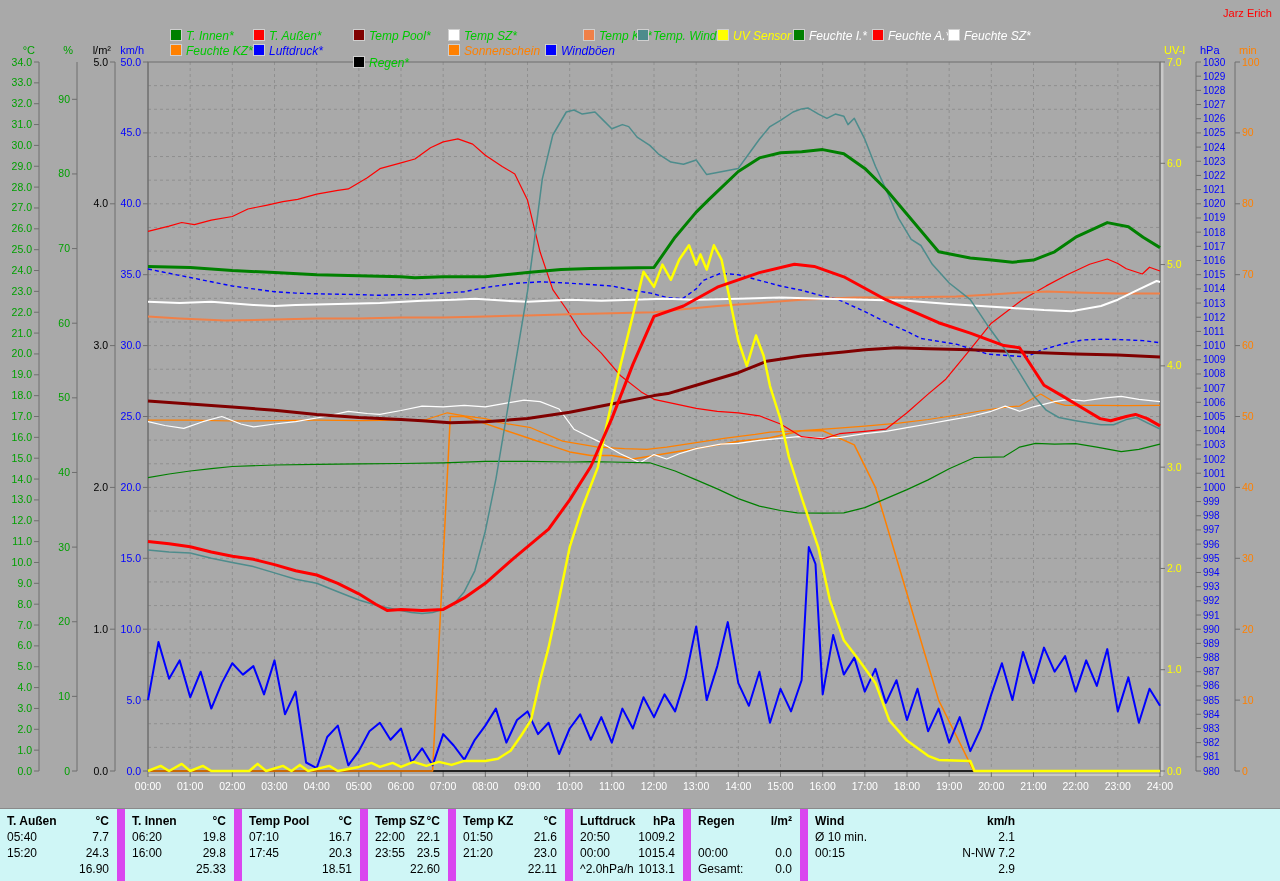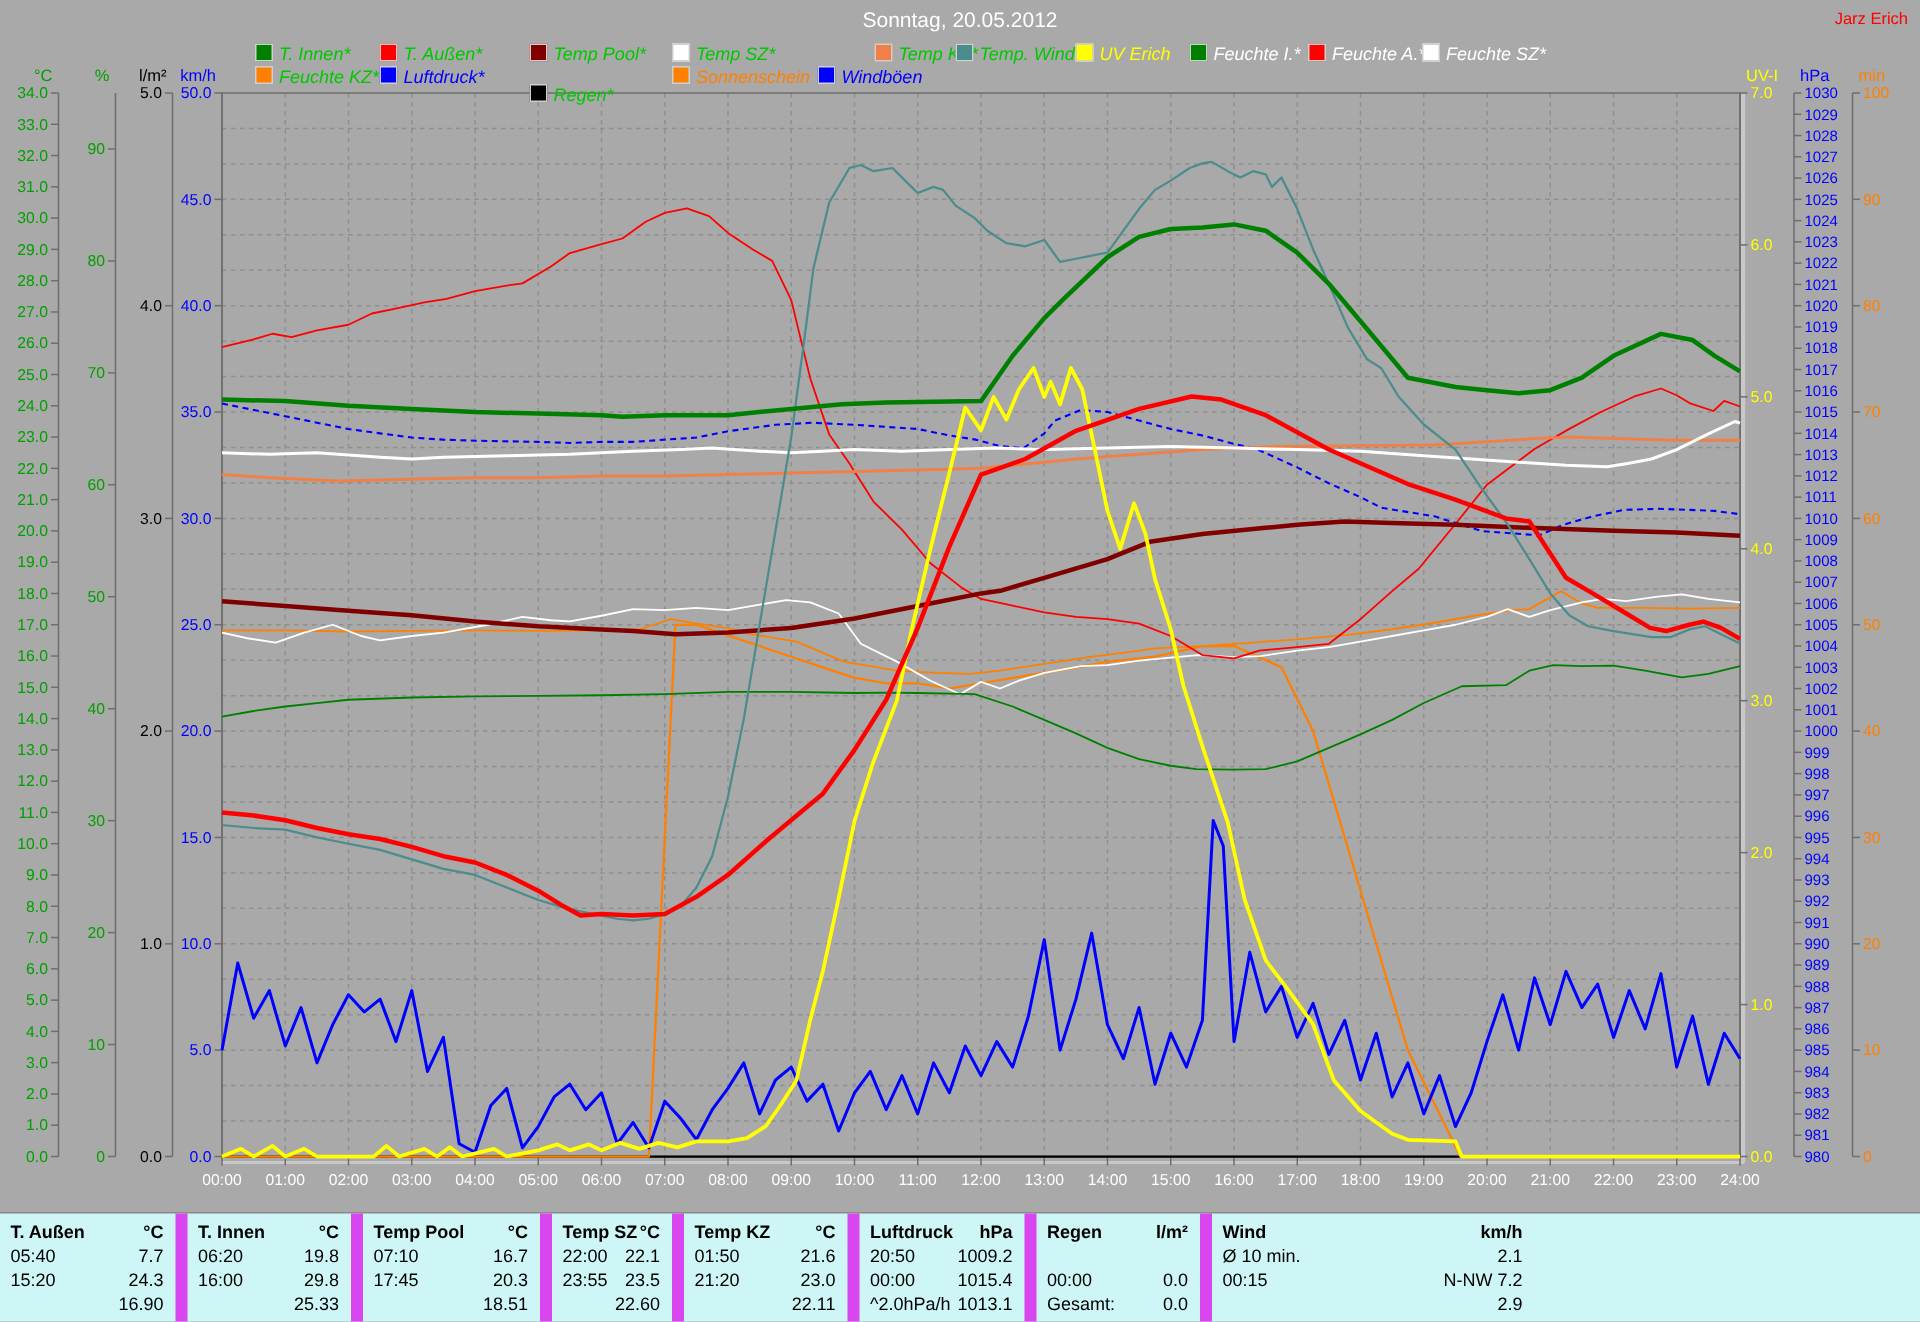--- a/index.html
+++ b/index.html
@@ -418,30 +418,29 @@
       <polyline points="148.0,269.0 169.1,273.3 190.2,277.5 211.3,281.8 232.3,286.0 253.4,288.9 274.5,291.7 295.6,293.1 316.7,293.8 358.8,294.6 379.9,295.3 401.0,294.6 422.1,294.6 443.2,293.1 464.3,291.7 485.3,287.5 517.0,283.2 541.4,281.8 569.7,283.2 590.8,284.6 611.8,286.0 632.9,290.3 650.6,293.1 666.6,297.4 682.3,298.8 696.2,288.9 703.3,280.4 720.6,273.3 738.3,274.7 759.4,280.4 780.5,286.0 801.6,290.3 822.7,296.0 836.6,298.8 864.8,311.6 885.9,322.2 907.0,331.4 920.9,338.5 956.3,344.2 988.0,354.1 1026.3,356.9 1041.9,349.9 1061.8,344.2 1082.8,339.9 1105.2,339.2 1126.3,339.9 1143.1,340.6 1160.0,342.8" fill="none" stroke="#0000FF" stroke-width="1.4" stroke-linejoin="round" stroke-dasharray="4 3"></polyline>
       <polyline points="148.0,316.4 179.6,318.5 225.2,320.6 274.5,319.5 316.7,318.5 358.8,318.5 401.0,317.4 443.2,317.4 485.3,316.4 527.5,315.4 569.7,314.3 611.8,313.3 654.0,312.2 675.1,310.1 696.2,308.1 717.3,306.0 759.4,302.9 801.6,299.7 854.3,297.6 907.0,297.2 956.3,296.6 991.3,294.5 1023.0,292.4 1047.4,291.4 1075.7,292.4 1117.8,293.5 1160.0,293.5" fill="none" stroke="#F08048" stroke-width="2" stroke-linejoin="round"></polyline>
       <polyline points="148.0,301.8 179.6,302.9 211.3,301.8 253.4,304.9 274.5,306.0 295.6,304.9 337.8,303.9 379.9,302.9 422.1,300.8 453.7,299.7 474.8,298.7 506.4,300.8 527.5,301.8 548.6,300.8 569.7,299.7 601.3,300.8 632.9,299.7 664.5,298.7 696.2,299.7 738.3,298.7 780.5,297.6 822.7,298.7 864.8,299.7 907.0,300.8 949.2,303.9 980.8,306.0 1012.4,308.1 1044.0,310.1 1071.4,311.2 1084.1,309.1 1101.0,306.0 1117.8,299.7 1138.9,289.3 1156.6,281.0 1160.0,282.0" fill="none" stroke="#FFFFFF" stroke-width="2" stroke-linejoin="round"></polyline>
       <polyline points="148.0,400.9 190.2,404.0 232.3,407.1 274.5,410.2 316.7,414.4 358.8,417.5 401.0,419.6 422.1,420.7 450.3,422.8 485.3,421.7 527.5,418.6 569.7,412.3 611.8,404.0 654.0,395.6 667.9,393.6 696.2,385.2 738.3,372.7 766.6,361.2 801.6,356.0 843.8,351.9 864.8,349.8 896.5,347.7 928.1,348.7 970.3,349.8 1019.6,351.9 1075.7,353.9 1117.8,355.0 1160.0,357.1" fill="none" stroke="#800000" stroke-width="3" stroke-linejoin="round"></polyline>
       <polyline points="148.0,700.1 158.5,642.0 169.1,678.8 179.6,660.4 190.2,697.3 200.7,671.7 211.3,708.6 221.8,683.1 232.3,663.2 242.9,674.6 253.4,666.1 264.0,694.4 274.5,660.4 285.0,714.3 295.6,691.6 306.1,762.5 316.7,768.2 327.2,737.0 337.8,725.6 348.3,765.3 358.8,751.1 369.4,731.3 379.9,722.8 390.5,739.8 401.0,728.5 411.5,762.5 422.1,748.3 432.6,765.3 443.2,734.1 453.7,745.5 464.3,759.7 474.8,739.8 485.3,725.6 495.9,708.6 506.4,742.6 517.0,720.0 527.5,711.4 538.0,734.1 548.6,722.8 559.1,754.0 569.7,728.5 580.2,714.3 590.8,739.8 601.3,717.1 611.8,742.6 622.4,708.6 632.9,728.5 643.5,697.3 654.0,717.1 664.5,694.4 675.1,711.4 685.6,677.4 696.2,626.4 706.7,700.1 717.3,666.1 727.8,622.1 738.3,683.1 748.9,705.8 759.4,671.7 770.0,722.8 780.5,688.8 791.0,711.4 801.6,680.2 808.8,547.0 815.5,564.0 822.7,694.4 833.2,634.9 843.8,674.6 854.3,657.6 864.8,691.6 875.4,668.9 885.9,702.9 896.5,680.2 907.0,720.0 917.5,688.8 928.1,731.3 938.6,708.6 949.2,742.6 959.7,717.1 970.3,751.1 980.8,728.5 991.3,694.4 1001.9,663.2 1012.4,700.1 1023.0,651.9 1033.5,683.1 1044.0,647.6 1054.6,671.7 1065.1,656.1 1075.7,691.6 1086.2,660.4 1096.8,685.9 1107.3,649.1 1117.8,711.4 1128.4,677.4 1138.9,722.8 1149.5,688.8 1160.0,705.8" fill="none" stroke="#0000FF" stroke-width="2" stroke-linejoin="round"></polyline>
       <polyline points="148.0,771.0 160.7,765.9 169.1,771.0 181.7,763.9 190.2,771.0 202.8,765.9 211.3,771.0 249.2,771.0 257.6,763.9 266.1,771.0 282.9,765.9 291.4,771.0 299.8,764.9 308.2,771.0 329.3,765.9 337.8,771.0 358.8,766.9 371.5,762.9 379.9,766.9 392.6,762.9 401.0,766.9 413.6,761.9 426.3,765.9 438.9,761.9 451.6,764.9 464.3,760.9 485.3,760.9 498.0,758.8 510.6,750.7 521.2,735.5 530.9,720.4 540.2,679.8 548.6,647.4 559.1,598.8 569.7,547.2 582.3,507.7 597.9,467.1 607.6,420.6 620.3,365.9 632.9,315.2 643.5,271.7 654.0,286.9 662.4,264.6 670.9,279.8 679.3,259.5 689.0,245.3 696.2,264.6 700.4,254.4 706.7,269.6 713.9,245.3 721.5,259.5 732.0,310.1 738.3,340.5 746.8,365.9 756.0,335.5 763.6,355.7 770.0,386.1 780.5,419.5 788.9,457.0 801.6,497.5 818.5,548.2 829.8,599.8 843.8,640.3 858.5,659.6 875.4,682.9 889.3,720.4 907.0,740.6 928.1,755.8 938.6,759.9 970.3,760.9 974.5,771.0 1160.0,771.0" fill="none" stroke="#FFFF00" stroke-width="2.5" stroke-linejoin="round"></polyline>
       <polyline points="148.0,550.0 169.1,552.0 190.2,553.1 211.3,558.3 232.3,562.5 253.4,566.6 274.5,572.9 295.6,579.2 316.7,583.3 337.8,591.7 358.8,600.0 379.9,606.3 401.0,610.4 411.5,612.5 422.1,613.6 432.6,612.5 443.2,609.4 453.7,604.2 464.3,591.7 474.8,570.8 485.3,531.2 495.9,479.1 506.4,416.5 517.0,353.9 527.5,291.4 535.9,228.8 542.3,178.8 552.8,135.0 566.3,112.0 573.9,110.0 582.3,114.1 595.0,112.0 603.4,120.4 611.8,128.7 622.4,124.6 628.7,126.6 637.1,137.1 649.8,145.4 658.2,153.8 670.9,162.1 683.5,164.2 696.2,160.0 706.7,174.6 717.3,172.5 727.8,170.4 738.3,168.4 748.9,153.8 759.4,139.2 770.0,126.6 780.5,120.4 793.1,112.0 801.6,108.9 807.9,107.9 818.5,114.1 826.9,118.3 835.3,114.1 843.8,116.2 848.0,124.6 854.3,118.3 864.8,139.2 875.4,166.3 885.9,189.2 898.6,218.4 911.2,239.3 920.9,245.5 932.3,264.3 949.2,283.0 970.3,299.7 987.1,324.7 1005.2,349.8 1020.8,374.8 1033.5,395.6 1046.2,410.2 1058.8,417.5 1075.7,420.7 1088.3,422.8 1101.0,424.8 1113.6,424.8 1126.3,419.6 1136.8,417.5 1147.3,422.8 1160.0,429.0" fill="none" stroke="#4D8C8C" stroke-width="1.5" stroke-linejoin="round"></polyline>
       <polyline points="148.0,541.6 169.1,543.7 190.2,546.8 211.3,552.0 232.3,556.2 253.4,559.3 274.5,564.6 295.6,570.8 316.7,575.0 337.8,583.3 358.8,593.8 375.7,604.2 387.1,610.4 401.0,609.4 422.1,610.4 443.2,609.4 464.3,597.9 485.3,583.3 513.6,558.3 548.6,529.1 569.7,499.9 590.8,466.5 611.8,418.6 632.9,364.4 654.0,316.4 683.5,306.0 717.3,287.2 759.4,272.6 794.4,264.3 814.2,266.4 843.8,276.8 885.9,299.7 938.6,322.7 970.3,333.1 1004.0,345.6 1019.6,347.7 1044.0,385.2 1061.8,395.6 1082.8,408.2 1100.1,418.6 1110.7,420.7 1126.3,416.5 1135.5,414.4 1147.3,418.6 1160.0,425.9" fill="none" stroke="#FF0000" stroke-width="3" stroke-linejoin="round"></polyline>
       <polyline points="148.0,266.4 190.2,267.4 232.3,270.5 274.5,272.6 316.7,274.7 358.8,275.7 401.0,276.8 414.9,277.8 443.2,276.8 485.3,276.8 527.5,272.6 561.2,269.5 590.8,268.4 654.0,267.4 675.1,237.2 696.2,212.1 708.8,199.6 738.3,171.5 759.4,157.9 780.5,152.7 801.6,151.7 822.7,149.6 843.8,153.8 864.8,168.4 885.9,189.2 907.0,214.2 938.6,251.8 970.3,258.0 991.3,260.1 1012.4,262.2 1033.5,260.1 1054.6,251.8 1075.7,237.2 1107.3,222.6 1128.4,226.7 1143.1,237.2 1160.0,247.6" fill="none" stroke="#008000" stroke-width="3" stroke-linejoin="round"></polyline>
     </svg>
-  <div id="title">Sonntag, 20.05.2012</div>
   <div id="author">Jarz Erich</div>
   <div id="legend">
       <div class="lg-item" style="left: 170px; top: 29px; color: rgb(0, 200, 0);"><span class="lg-sw" style="background: rgb(0, 128, 0);"></span><span>T. Innen*</span></div>
       <div class="lg-item" style="left: 253px; top: 29px; color: rgb(0, 200, 0);"><span class="lg-sw" style="background: rgb(255, 0, 0);"></span><span>T. Außen*</span></div>
       <div class="lg-item" style="left: 353px; top: 29px; color: rgb(0, 200, 0);"><span class="lg-sw" style="background: rgb(128, 0, 0);"></span><span>Temp Pool*</span></div>
       <div class="lg-item" style="left: 448px; top: 29px; color: rgb(0, 200, 0);"><span class="lg-sw" style="background: rgb(255, 255, 255);"></span><span>Temp SZ*</span></div>
       <div class="lg-item" style="left: 545px; top: 29px; color: rgb(0, 200, 0); margin-left: 38px;"><span class="lg-sw" style="background: rgb(240, 128, 72);"></span><span>Temp KZ*</span></div>
       <div class="lg-item" style="left: 637px; top: 29px; color: rgb(0, 200, 0);"><span class="lg-sw" style="background: rgb(77, 140, 140);"></span><span>Temp. Wind*</span></div>
-      <div class="lg-item" style="left: 717px; top: 29px; color: rgb(255, 255, 0);"><span class="lg-sw" style="background: rgb(255, 255, 0);"></span><span>UV Erich</span></div>
+      <div class="lg-item" style="left: 717px; top: 29px; color: rgb(255, 255, 0);"><span class="lg-sw" style="background: rgb(255, 255, 0);"></span><span>UV Sensor</span></div>
       <div class="lg-item" style="left: 793px; top: 29px; color: rgb(255, 255, 255);"><span class="lg-sw" style="background: rgb(0, 128, 0);"></span><span>Feuchte I.*</span></div>
       <div class="lg-item" style="left: 872px; top: 29px; color: rgb(255, 255, 255);"><span class="lg-sw" style="background: rgb(255, 0, 0);"></span><span>Feuchte A.*</span></div>
       <div class="lg-item" style="left: 948px; top: 29px; color: rgb(255, 255, 255);"><span class="lg-sw" style="background: rgb(255, 255, 255);"></span><span>Feuchte SZ*</span></div>
       <div class="lg-item" style="left: 170px; top: 44px; color: rgb(0, 200, 0);"><span class="lg-sw" style="background: rgb(255, 128, 0);"></span><span>Feuchte KZ*</span></div>
       <div class="lg-item" style="left: 253px; top: 44px; color: rgb(0, 0, 255);"><span class="lg-sw" style="background: rgb(0, 0, 255);"></span><span>Luftdruck*</span></div>
       <div class="lg-item" style="left: 353px; top: 56px; color: rgb(0, 200, 0);"><span class="lg-sw" style="background: rgb(0, 0, 0);"></span><span>Regen*</span></div>
       <div class="lg-item" style="left: 448px; top: 44px; color: rgb(255, 128, 0);"><span class="lg-sw" style="background: rgb(255, 128, 0);"></span><span>Sonnenschein</span></div>
       <div class="lg-item" style="left: 545px; top: 44px; color: rgb(0, 0, 255);"><span class="lg-sw" style="background: rgb(0, 0, 255);"></span><span>Windböen</span></div>
     </div>
   <div id="wtable">

